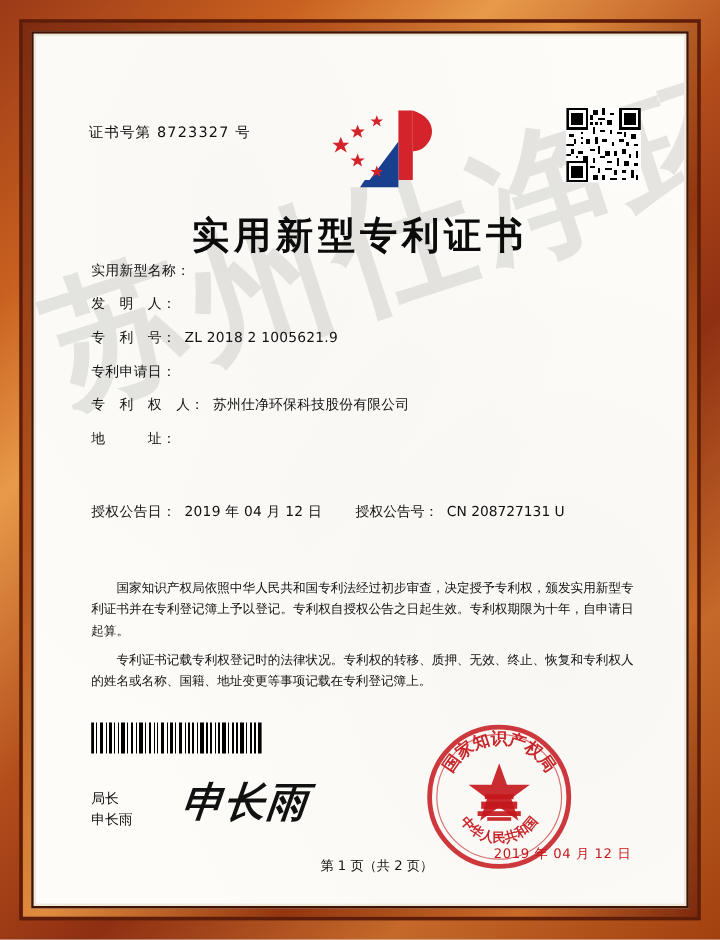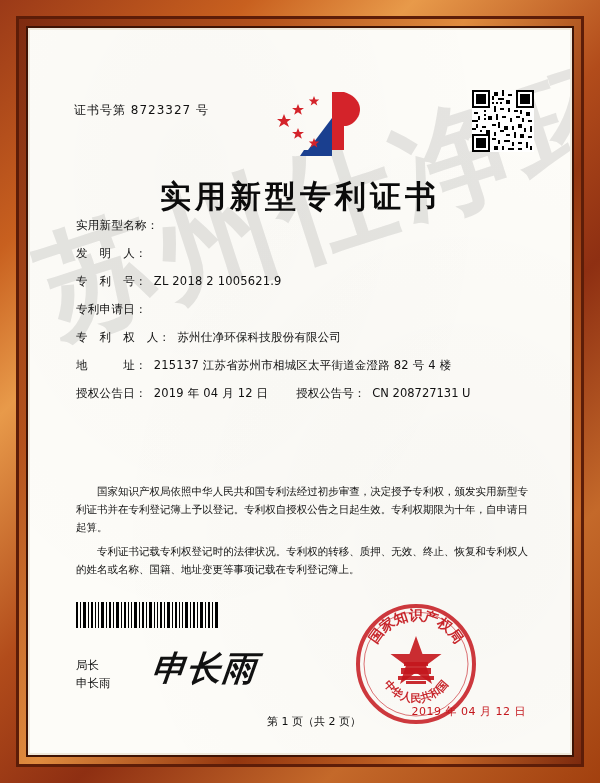--- a/index.html
+++ b/index.html
@@ -131,36 +131,37 @@
   }
   .field-value {
     flex: 1 1 auto;
     padding-left: 7px;
     letter-spacing: 0.2px;
   }
   .field-row.two-col .field-value { flex: 0 0 auto; }
   .field-row.two-col .col2-label {
     margin-left: 28px;
     white-space: nowrap;
+    margin-top: 33px;
   }
   .field-row.two-col .col2-value {
     padding-left: 7px;
     white-space: nowrap;
   }
 
   
   .para-block {
     position: absolute;
     left: 46px; top: 452px;
     width: 452px;
     font-size: 10.5px;
     line-height: 1.72;
     color: #111;
     text-align: justify;
-    font-family: Liberation Sans, sans-serif;
+    font-family: Liberation Mono, monospace;
   }
   .para-block p {
     margin: 0 0 6px 0;
     text-indent: 21px;
   }
 
   
   .barcode {
     position: absolute;
     left: 46px; top: 572px;
@@ -352,21 +353,20 @@
       </div>
       <div class="field-row">
         <span class="field-label">专利申请日：</span>
       </div>
       <div class="field-row">
         <span class="field-label">专　利　权　人：</span>
         <span class="field-value">苏州仕净环保科技股份有限公司</span>
       </div>
       <div class="field-row">
         <span class="field-label">地　　　址：</span>
-        <span class="field-value">215137  江苏省苏州市相城区太平街道金澄路 82 号 4 楼</span>
       </div>
       <div class="field-row two-col">
         <span class="field-label">授权公告日：</span>
         <span class="field-value">2019 年 04 月 12 日</span>
         <span class="col2-label">授权公告号：</span>
         <span class="col2-value">CN 208727131 U</span>
       </div>
     </div>
 
     <div class="para-block">

